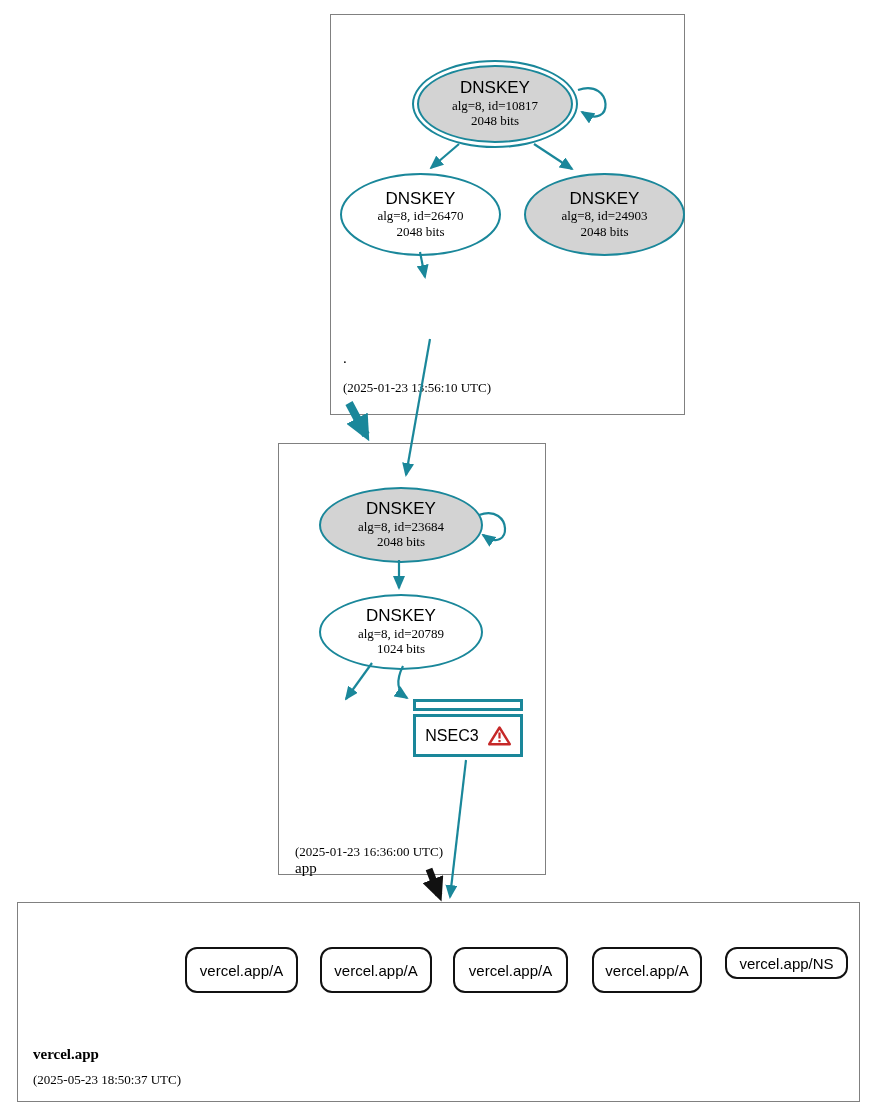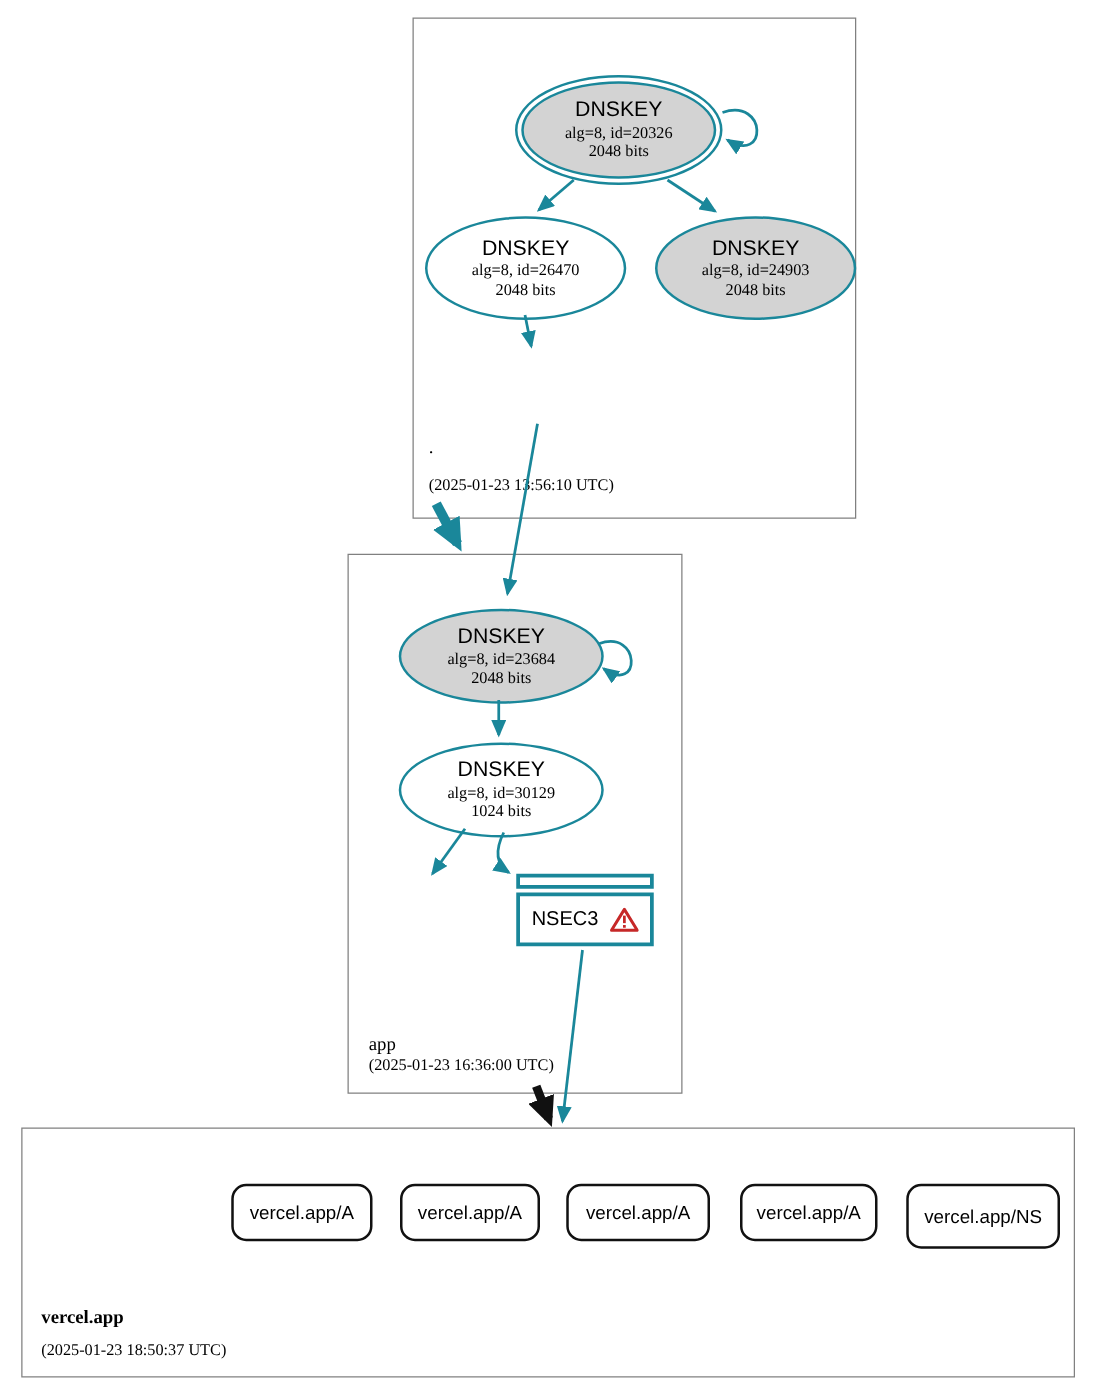--- a/index.html
+++ b/index.html
@@ -40,29 +40,29 @@
 <body>
 
 <div id="stage">
 
   <div class="zone-box" style="left:330px;top:14px;width:353px;height:399px;"></div>
   <div class="zone-box" style="left:278px;top:443px;width:266px;height:430px;"></div>
   <div class="zone-box" style="left:17px;top:902px;width:841px;height:198px;"></div>
 
   <div class="zone-label" style="left:343px;top:350px;">.</div>
   <div class="zone-ts" style="left:343px;top:380px;">(2025-01-23 13:56:10 UTC)</div>
-  <div class="zone-label" style="left:295px;top:828px;">app</div>
+  <div class="zone-label" style="left:295px;top:860px;">app</div>
   <div class="zone-ts" style="left:295px;top:844px;">(2025-01-23 16:36:00 UTC)</div>
   <div class="zone-label" style="left:33px;top:1046px;font-weight:bold;">vercel.app</div>
-  <div class="zone-ts" style="left:33px;top:1072px;">(2025-01-23 18:50:37 UTC)</div>
+  <div class="zone-ts" style="left:33px;top:1072px;">(2025-05-23 18:50:37 UTC)</div>
 
   <div class="double" style="left:412px;top:60px;width:166px;height:88px;">
     <div class="inner">
       <span class="n-title">DNSKEY</span>
-      <span class="n-detail">alg=8, id=20326</span>
+      <span class="n-detail">alg=8, id=10817</span>
       <span class="n-detail">2048 bits</span>
     </div>
   </div>
 
   <div class="ellipse" style="left:340px;top:173px;width:157px;height:79px;">
     <span class="n-title">DNSKEY</span>
     <span class="n-detail">alg=8, id=26470</span>
     <span class="n-detail">2048 bits</span>
   </div>
 
@@ -74,21 +74,21 @@
 
 
   <div class="ellipse gray" style="left:319px;top:487px;width:160px;height:72px;">
     <span class="n-title">DNSKEY</span>
     <span class="n-detail">alg=8, id=23684</span>
     <span class="n-detail">2048 bits</span>
   </div>
 
   <div class="ellipse" style="left:319px;top:594px;width:160px;height:72px;">
     <span class="n-title">DNSKEY</span>
-    <span class="n-detail">alg=8, id=30129</span>
+    <span class="n-detail">alg=8, id=20789</span>
     <span class="n-detail">1024 bits</span>
   </div>
 
 
   <div class="nsec3" style="left:413px;top:699px;width:110px;">
     <div class="bar"></div>
     <div class="body">
       <span>NSEC3</span>
       <svg width="23" height="20" viewBox="0 0 23 20">
         <path d="M11.5 1.5 L21.8 18.2 L1.2 18.2 Z" fill="#ffffff" stroke="#c62828" stroke-width="2.4" stroke-linejoin="round"></path>
@@ -103,21 +103,21 @@
   </div>
   <div class="rrset-node" style="left:320px;top:947px;width:112px;height:46px;">
     <span>vercel.app/A</span>
   </div>
   <div class="rrset-node" style="left:453px;top:947px;width:115px;height:46px;">
     <span>vercel.app/A</span>
   </div>
   <div class="rrset-node" style="left:592px;top:947px;width:110px;height:46px;">
     <span>vercel.app/A</span>
   </div>
-  <div class="rrset-node" style="left:725px;top:947px;width:123px;height:52px;justify-content:center;">
+  <div class="rrset-node" style="left:725px;top:947px;width:123px;height:32px;justify-content:center;">
     <span>vercel.app/NS</span>
   </div>
 
   <svg class="edges" xmlns="http://www.w3.org/2000/svg">
     <defs>
       <marker id="mteal" markerUnits="userSpaceOnUse" markerWidth="14" markerHeight="12" refX="12" refY="6" orient="auto">
         <path d="M0,0 L14,6 L0,12 Z" fill="#1a879a"></path>
       </marker>
       <marker id="mtealbig" markerUnits="userSpaceOnUse" markerWidth="26" markerHeight="24" refX="19" refY="12" orient="auto">
         <path d="M0,0 L26,12 L0,24 Z" fill="#1a879a"></path>

